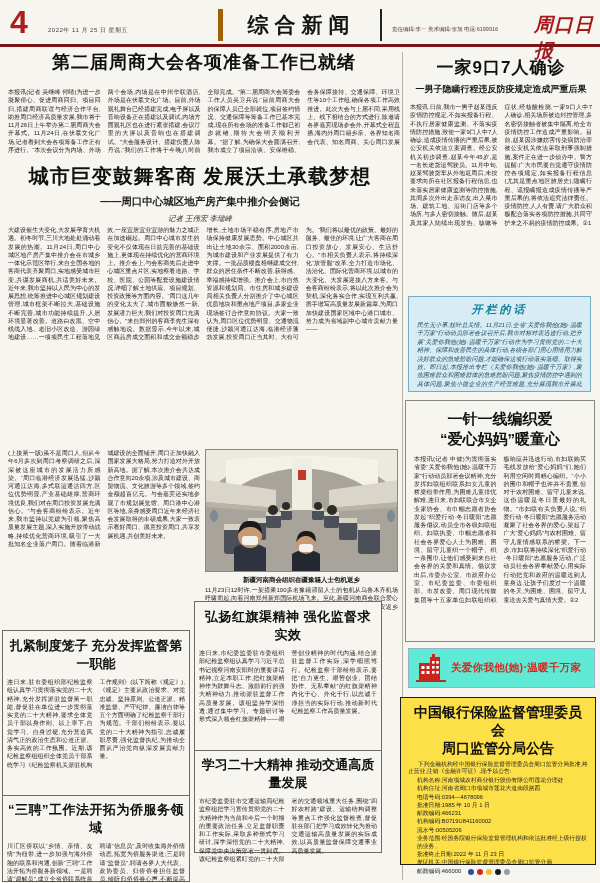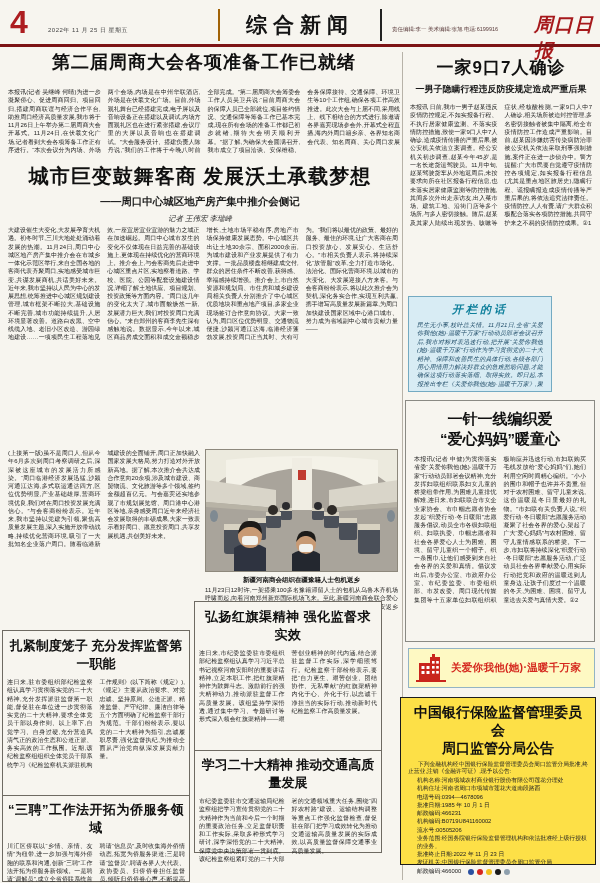--- a/index.html
+++ b/index.html
@@ -4,21 +4,21 @@
 <style>
   * { margin:0; padding:0; box-sizing:border-box; }
   html,body { background:#e8e6e0; }
   body { font-family:"Liberation Sans","DejaVu Sans",sans-serif; }
   .page { position:relative; width:600px; height:883px; background:#f7f5ef; margin:0 auto; overflow:hidden; }
   .abs { position:absolute; }
 
   
   .pageno { left:10px; top:4px; font-size:32px; font-weight:900; color:#ad1d20; }
   .date { left:48px; top:26px; font-size:6px; color:#444; letter-spacing:.5px; }
-  .section-title { left:218px; top:9px; width:164px; text-align:center; font-size:21px; font-weight:900; color:#141414; letter-spacing:6px; border-left:2px solid #a16207; border-right:2px solid #222; padding:2px 0; }
+  .section-title { left:218px; top:9px; width:164px; text-align:center; font-size:21px; font-weight:900; color:#141414; letter-spacing:6px; border-left:5px solid #a16207; border-right:2px solid #222; padding:2px 0; }
   .editors { left:392px; top:26px; font-size:5.5px; color:#5a3b3b; }
   .masthead { left:534px; top:12px; font-size:19px; font-weight:900; font-style:italic; color:#a6191c; letter-spacing:1px; }
   .header-rule { left:0; top:44px; width:600px; height:3px; background:#7d1315; }
 
   
   .body-text { font-size:6px; line-height:1.38; text-align:justify; color:#222; overflow:hidden; }
   .cols2 { column-count:2; column-gap:7px; }
   .cols4 { column-count:4; column-gap:7px; }
 
   
@@ -28,31 +28,31 @@
   
   .vrule { left:402px; top:52px; width:1px; height:828px; background:#b7b2a8; }
 
   
   .c-wrap { left:410px; top:56px; width:182px; }
   .c-head { text-align:center; font-size:17px; font-weight:900; color:#101010; letter-spacing:1px; }
   .c-sub  { text-align:center; font-size:9px; font-weight:700; color:#1a1a1a; margin-top:4px; }
   .c-body { margin-top:7px; height:180px; }
 
   
-  .kailan { left:408px; top:296px; width:144px; height:96px; background:#d8ecf4; border:1px solid #74aac2; padding:5px 8px; }
+  .kailan { left:408px; top:296px; width:183px; height:96px; background:#d8ecf4; border:1px solid #74aac2; padding:5px 8px; }
   .kailan-title { text-align:center; font-size:11px; font-weight:900; font-style:italic; color:#0e7f9b; letter-spacing:3px; }
   .kailan-body { margin-top:4px; font-size:6px; line-height:1.4; font-style:italic; color:#1d4a66; text-align:justify; height:68px; overflow:hidden; }
 
   
   .zhiai { left:405px; top:400px; width:190px; height:242px; border:1px solid #8a8a84; padding:8px; background:#f7f5ef; }
   .zhiai-h { text-align:center; font-size:15px; font-weight:900; color:#101010; line-height:1.3; }
   .zhiai-body { margin-top:7px; height:184px; column-count:2; column-gap:7px; }
 
   
-  .banner { left:408px; top:648px; width:187px; height:40px; border:1px solid #93b4c4; background:#fef9c3; display:flex; align-items:center; padding:16px 7px; }
+  .banner { left:408px; top:648px; width:187px; height:40px; border:1px solid #93b4c4; background:#5eead4; display:flex; align-items:center; padding:16px 7px; }
   .banner-text { color:#d5281e; font-size:10.5px; font-weight:900; letter-spacing:.3px; margin-left:5px; white-space:nowrap; }
 
   
   .notice { left:400px; top:697px; width:196px; height:168px; border:1.5px solid #1c1c1c; background:#fde047; padding:5px 7px; }
   .notice-title { text-align:center; font-size:14px; font-weight:900; color:#101010; line-height:1.3; }
   .notice-intro { margin-top:3px; font-size:5.8px; line-height:1.35; color:#222; text-align:justify; text-indent:10px; }
   .notice-line { font-size:5.8px; line-height:1.42; color:#222; padding-left:9px; }
   .cmyk { left:468px; top:869px; display:flex; gap:3px; }
   .cmyk span { width:6px; height:6px; border-radius:50%; display:block; }
 

